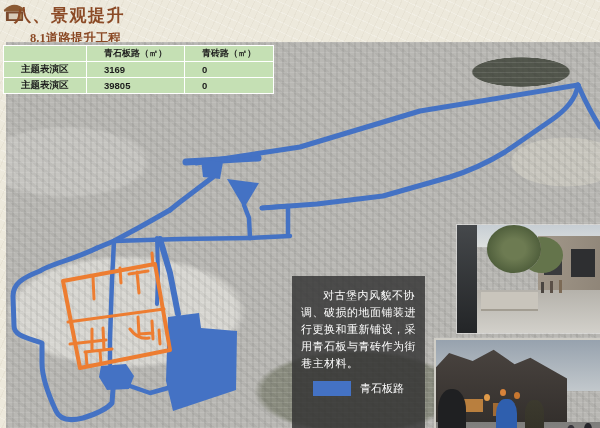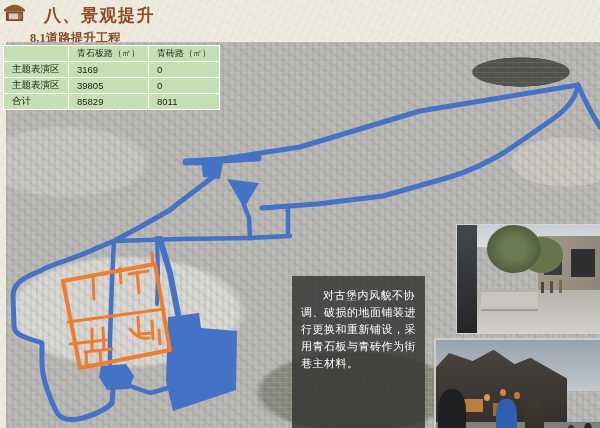--- a/index.html
+++ b/index.html
@@ -2,40 +2,40 @@
 <html><head>
 <meta charset="utf-8">
 <style>
   html,body{margin:0;padding:0;}
   body{font-family:"Liberation Sans",sans-serif;}
   .slide{position:relative;width:600px;height:428px;background:#ede9dc;overflow:hidden;
     background-image:repeating-linear-gradient(115deg,rgba(190,180,160,.12) 0 1px,transparent 1px 7px),
                      repeating-linear-gradient(25deg,rgba(255,255,255,.25) 0 1px,transparent 1px 9px);}
   
   .logo{position:absolute;left:3px;top:2px;width:23px;height:21px;}
-  .title{position:absolute;left:44px;top:4px;font-size:17px;font-weight:bold;color:#8b4a26;
+  .title{position:absolute;left:14px;top:4px;font-size:17px;font-weight:bold;color:#8b4a26;
     letter-spacing:1.5px;font-family:"Liberation Serif",serif;}
   .subtitle{position:absolute;left:30px;top:30px;font-size:12.5px;font-weight:bold;color:#8b4a26;
     font-family:Liberation Serif, serif;}
   
   .map{position:absolute;left:6px;top:42px;width:594px;height:386px;background-color:#b9b8b4;
     background-image:
       repeating-linear-gradient(90deg,rgba(60,60,58,.08) 0 2px,transparent 2px 6px),
       repeating-linear-gradient(0deg,rgba(255,255,255,.10) 0 1px,transparent 1px 5px),
       repeating-linear-gradient(38deg,rgba(40,40,40,.05) 0 3px,transparent 3px 9px),
       radial-gradient(ellipse 80px 24px at 515px 30px,#52564c 0 60%,transparent 62%),
       radial-gradient(ellipse 90px 40px at 560px 120px,#c9c7bf 0 60%,transparent 62%),
       radial-gradient(ellipse 170px 70px at 350px 350px,#8b8d80 0 55%,transparent 60%),
       radial-gradient(ellipse 200px 95px at 120px 270px,#d8d7d2 0 55%,transparent 60%),
       radial-gradient(ellipse 140px 60px at 60px 120px,#c6c5c1 0 55%,transparent 60%);}
   .map svg{position:absolute;left:0;top:0;width:594px;height:386px;}
   
   table.data{position:absolute;left:3px;top:45px;border-collapse:collapse;}
-  table.data td{background:#c5e0b4;border:1.6px solid #fff;font-size:9.5px;font-weight:normal;
-    color:#1c1c1c;padding:1px 8px;height:11.5px;white-space:nowrap;}
+  table.data td{background:#c5e0b4;border:1.6px solid #fff;font-size:9.5px;font-weight:bold;
+    color:#1c1c1c;padding:1px 17px;height:11.5px;white-space:nowrap;}
   table.data tr.hdr td{font-size:9px;}
   .c0{width:48px;} .c1{width:58px;} .c2{width:48px;text-align:right;}
   
   .notebox{position:absolute;left:292px;top:276px;width:133px;height:160px;
     background:rgba(47,47,47,.8);color:#fff;box-sizing:border-box;padding:11px 9px 0 9px;}
   .notebox p{margin:0;font-size:11px;line-height:1.55;text-indent:2em;letter-spacing:.5px;}
   .legend{margin-top:9px;}
   .legend-row{display:flex;align-items:center;margin:0 0 7px 12px;}
   .swatch{width:38px;height:15px;margin-right:9px;flex:0 0 auto;}
   .legend-label{font-size:11px;color:#fff;}
@@ -143,27 +143,26 @@
     <tr>
       <td>主题表演区</td>
       <td>3169</td>
       <td>0</td>
     </tr>
     <tr>
       <td>主题表演区</td>
       <td>39805</td>
       <td>0</td>
     </tr>
-    <tr>
-      <td>合计</td>
-      <td>85829</td>
-      <td>8011</td>
-    </tr>
   </tbody>
     </table>
 
   <div class="notebox">
     <p>对古堡内风貌不协调、破损的地面铺装进行更换和重新铺设，采用青石板与青砖作为街巷主材料。</p>
     <div class="legend">
+      <div class="legend-row">
+        <span class="swatch" style="background: rgb(68, 114, 196);"></span>
+        <span class="legend-label">青石板路</span>
+      </div>
     </div>
   </div>
 
 </div>
 
 </body></html>

